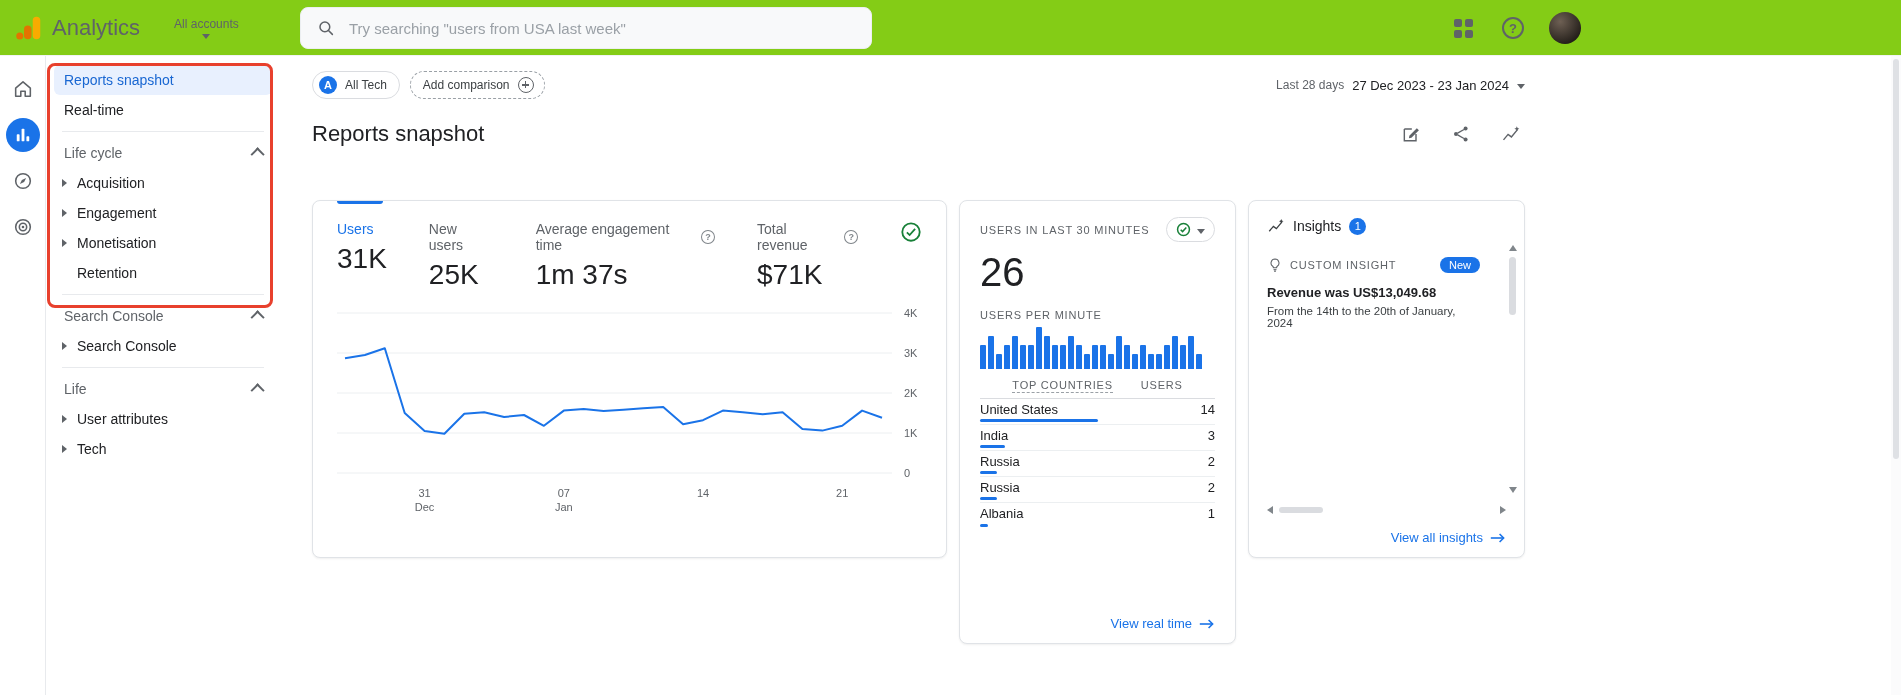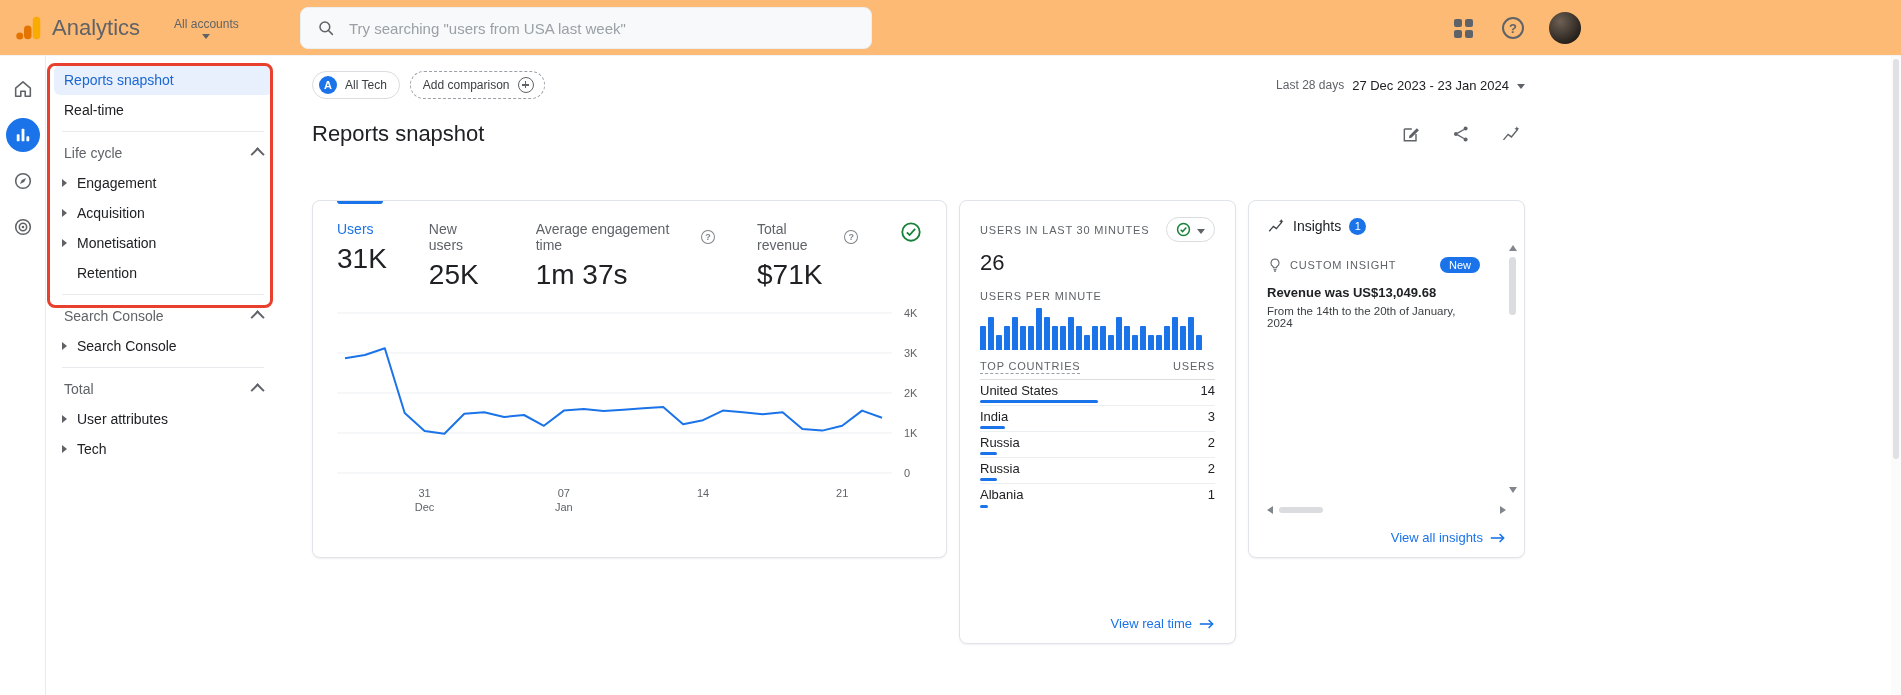--- a/index.html
+++ b/index.html
@@ -6,21 +6,21 @@
   html,body { width:1901px; height:695px; }
   body {
     font-family:"Liberation Sans", sans-serif;
     background:#fff; color:#202124; overflow:hidden;
     -webkit-font-smoothing:antialiased;
   }
   .app { position:relative; width:1901px; height:695px; background:#fff; }
 
   
   .topbar { position:absolute; top:0; left:0; right:0; height:56px;
-    display:flex; align-items:center; background:#fdba74; z-index:20;
+    display:flex; align-items:center; background:#84cc16; z-index:20;
     border-bottom:1px solid #f1f3f4; }
   .logo-area { display:flex; align-items:center; padding-left:14px; }
   .ga-logo { width:30px; height:30px; }
   .app-name { font-size:22px; color:#5f6368; margin-left:8px; font-weight:400; }
   .accounts { display:flex; flex-direction:column; align-items:center; margin-left:34px; cursor:pointer; }
   .accounts .acct-label { font-size:12px; color:#5f6368; }
   .caret-down { width:0; height:0; border-left:4px solid transparent; border-right:4px solid transparent;
     border-top:5px solid #5f6368; margin-top:3px; }
   .searchbar { position:absolute; left:300px; top:7px; width:572px; height:42px;
     background:#f8f9fa; border:1px solid #eceff1; border-radius:8px;
@@ -104,25 +104,25 @@
   .ok-badge { margin-left:auto; }
   .line-chart { margin-top:12px; }
   .axis-label { font-size:11px; fill:#5f6368; font-family:"Liberation Sans",sans-serif; }
 
   
   .card-realtime { width:277px; height:444px; padding:16px 20px 12px 20px; display:flex; flex-direction:column; }
   .rt-header { display:flex; align-items:center; justify-content:space-between; }
   .caps-label { font-size:11px; letter-spacing:0.8px; color:#5f6368; font-weight:500; text-transform:uppercase; }
   .rt-status { display:flex; align-items:center; gap:6px; border:1px solid #dadce0; border-radius:14px;
     padding:4px 9px; cursor:pointer; }
-  .rt-value { font-size:22px; margin-top:8px; color:#202124; }
+  .rt-value { font-size:40px; margin-top:8px; color:#202124; }
   .pm-label { margin-top:14px; }
   .pm-bars { display:flex; align-items:flex-end; gap:2px; height:44px; margin-top:4px; }
   .pm-bar { width:6px; background:#1a73e8; border-radius:1px 1px 0 0; }
-  .ctry-header { display:flex; justify-content:space-between; margin-top:10px;
+  .ctry-header { display:flex; justify-content:center; margin-top:10px;
     padding-bottom:5px; border-bottom:1px solid #dadce0;gap:28px; }
   .ctry-header .left { border-bottom:1px dashed #9aa0a6; padding-bottom:1px; }
   .country-row { position:relative; height:26px; border-bottom:1px solid #eceff1; }
   .country-name { position:absolute; left:0; top:3px; font-size:13px; color:#202124;text-align:right; }
   .country-users { position:absolute; right:0; top:3px; font-size:13px; color:#202124; }
   .country-bar { position:absolute; left:0; bottom:2px; height:3px; background:#1a73e8; border-radius:2px; }
   .card-link-row { margin-top:auto; display:flex; justify-content:flex-end; align-items:center; gap:7px;
     color:#1a73e8; font-size:13px; font-weight:500; cursor:pointer; }
 
   
@@ -232,25 +232,25 @@
       <span>Real-time</span>
     </div>
     <div class="nav-divider"></div>
 
     <div class="section-header">
       <span>Life cycle</span>
       <span class="chev-up"></span>
     </div>
     <div class="nav-sub">
       <span class="tri"></span>
+      <span>Acquisition</span>
+    </div>
+    <div class="nav-sub">
+      <span class="tri"></span>
       <span>Engagement</span>
-    </div>
-    <div class="nav-sub">
-      <span class="tri"></span>
-      <span>Acquisition</span>
     </div>
     <div class="nav-sub">
       <span class="tri"></span>
       <span>Monetisation</span>
     </div>
     <div class="nav-sub">
       <span class="tri hidden"></span>
       <span>Retention</span>
     </div>
     <div class="nav-divider"></div>
@@ -259,21 +259,21 @@
       <span>Search Console</span>
       <span class="chev-up"></span>
     </div>
     <div class="nav-sub">
       <span class="tri"></span>
       <span>Search Console</span>
     </div>
     <div class="nav-divider"></div>
 
     <div class="section-header">
-      <span>Total</span>
+      <span>Life</span>
       <span class="chev-up"></span>
     </div>
     <div class="nav-sub">
       <span class="tri"></span>
       <span>User attributes</span>
     </div>
     <div class="nav-sub">
       <span class="tri"></span>
       <span>Tech</span>
     </div>

